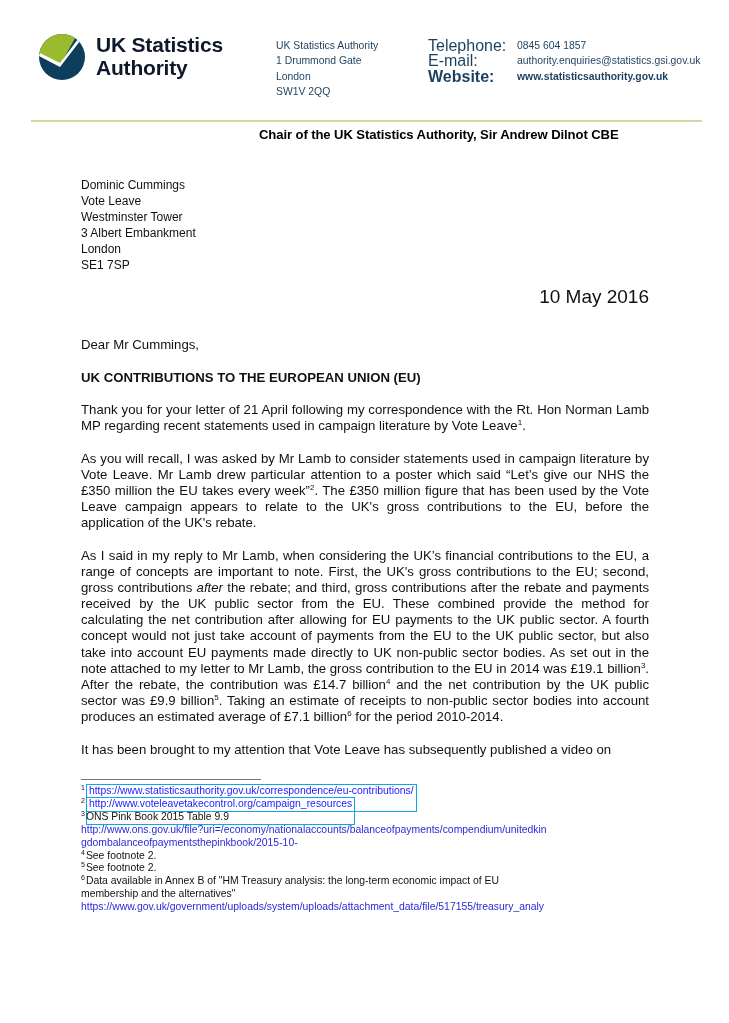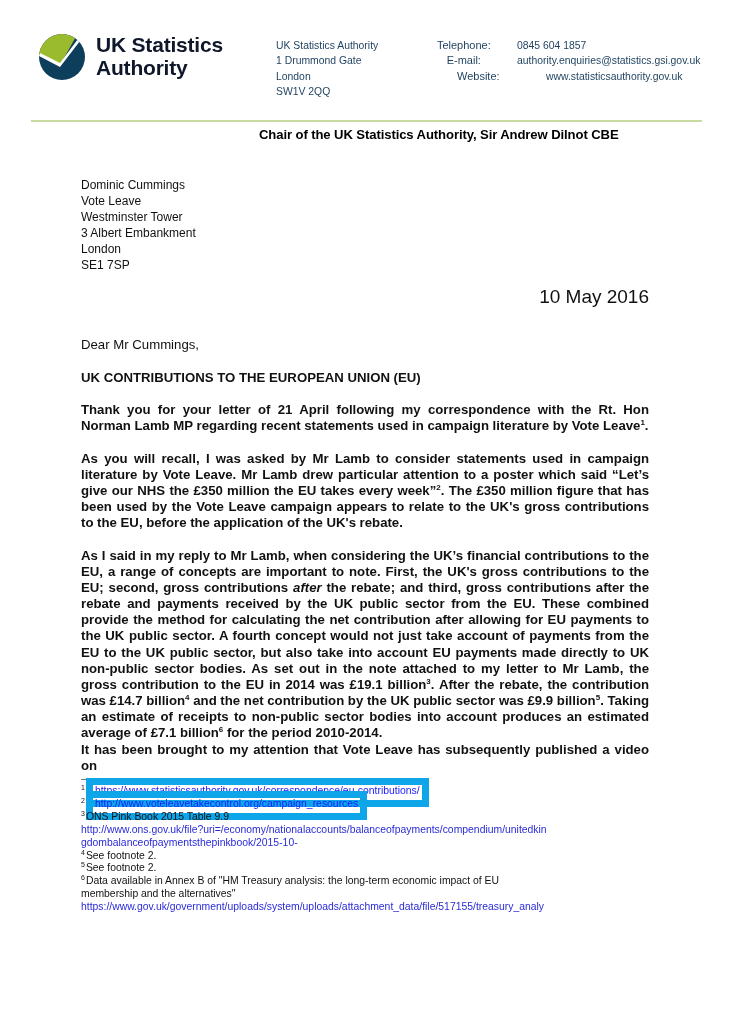--- a/index.html
+++ b/index.html
@@ -7,43 +7,43 @@
     width: 729px; height: 1023px; position: relative; overflow: hidden;
     font-family: "Liberation Sans", sans-serif; color: #111111;
   }
   .abs { position: absolute; }
 
   
   .logo { left: 38px; top: 30px; width: 230px; height: 60px; }
   .logo-mark { position: absolute; left: 0; top: 3px; width: 48px; height: 48px; }
   .logo-text { position: absolute; left: 58px; top: 3px; color: #0f172a; font-size: 21px; line-height: 23px; font-weight: bold; letter-spacing: -0.2px; }
   .addr { left: 276px; top: 38px; font-size: 10.4px; line-height: 15.3px; color: #1c3f5e; }
-  .contact-labels { left: 428px; top: 38px; font-size: 11px; line-height: 15.3px; color: #1c3f5e; text-align: center; }
+  .contact-labels { left: 428px; top: 38px; font-size: 16px; line-height: 15.3px; color: #1c3f5e; }
   .contact-values { left: 517px; top: 38px; font-size: 10.4px; line-height: 15.3px; color: #1c3f5e; }
-  .bold { font-weight: normal; margin-left: 29px; }
+  .bold { font-weight: bold; }
   .rule { left: 31px; top: 120px; width: 671px; height: 2px; background: #c9dba1; }
   .chair { left: 259px; top: 127px; font-size: 13.1px; font-weight: bold; color: #000000; letter-spacing: -0.1px; }
 
   
   .recipient { left: 81px; top: 177px; font-size: 12px; line-height: 16.1px; }
   .date { right: 80px; top: 286px; font-size: 19px; }
   .salutation { left: 81px; top: 337px; font-size: 13.2px; }
   .subject { left: 81px; top: 370px; font-size: 13.2px; font-weight: bold; }
 
-  .para { left: 81px; width: 568px; font-size: 13.2px; line-height: 16.1px; text-align: justify; font-weight: bold; }
+  .para { left: 81px; width: 568px; font-size: 13.2px; line-height: 16.1px; text-align: justify; }
   .p1 { top: 402px; }
   .p2 { top: 451px; }
   .p3 { top: 548px; }
   .p4 { top: 742px; }
   sup { font-size: 8px; line-height: 0; vertical-align: 5px; }
 
   .fn-rule { left: 81px; top: 779px; width: 180px; height: 1px; background: #777; }
   .footnotes { left: 81px; top: 785px; width: 600px; font-size: 10.4px; line-height: 12.9px; color: #111; }
   .fn-line { white-space: nowrap; }
-  .fn-link-box { border: 7px solid #0ea5e9; padding: 0 2px 4px 2px; color: #1a1aff; }
+  .fn-link-box { border: 1px solid #0ea5e9; padding: 0 2px 15px 2px; color: #1a1aff; }
   .fn-url { color: #2a2ad8; }
   .fn-sup { font-size: 7px; vertical-align: 4px; line-height: 0; margin-right: 1px; }
 </style>
 </head>
 <body>
 
 <div class="abs logo">
   <svg class="logo-mark" viewBox="0 0 48 48">
     <defs>
         <clipPath id="c">

